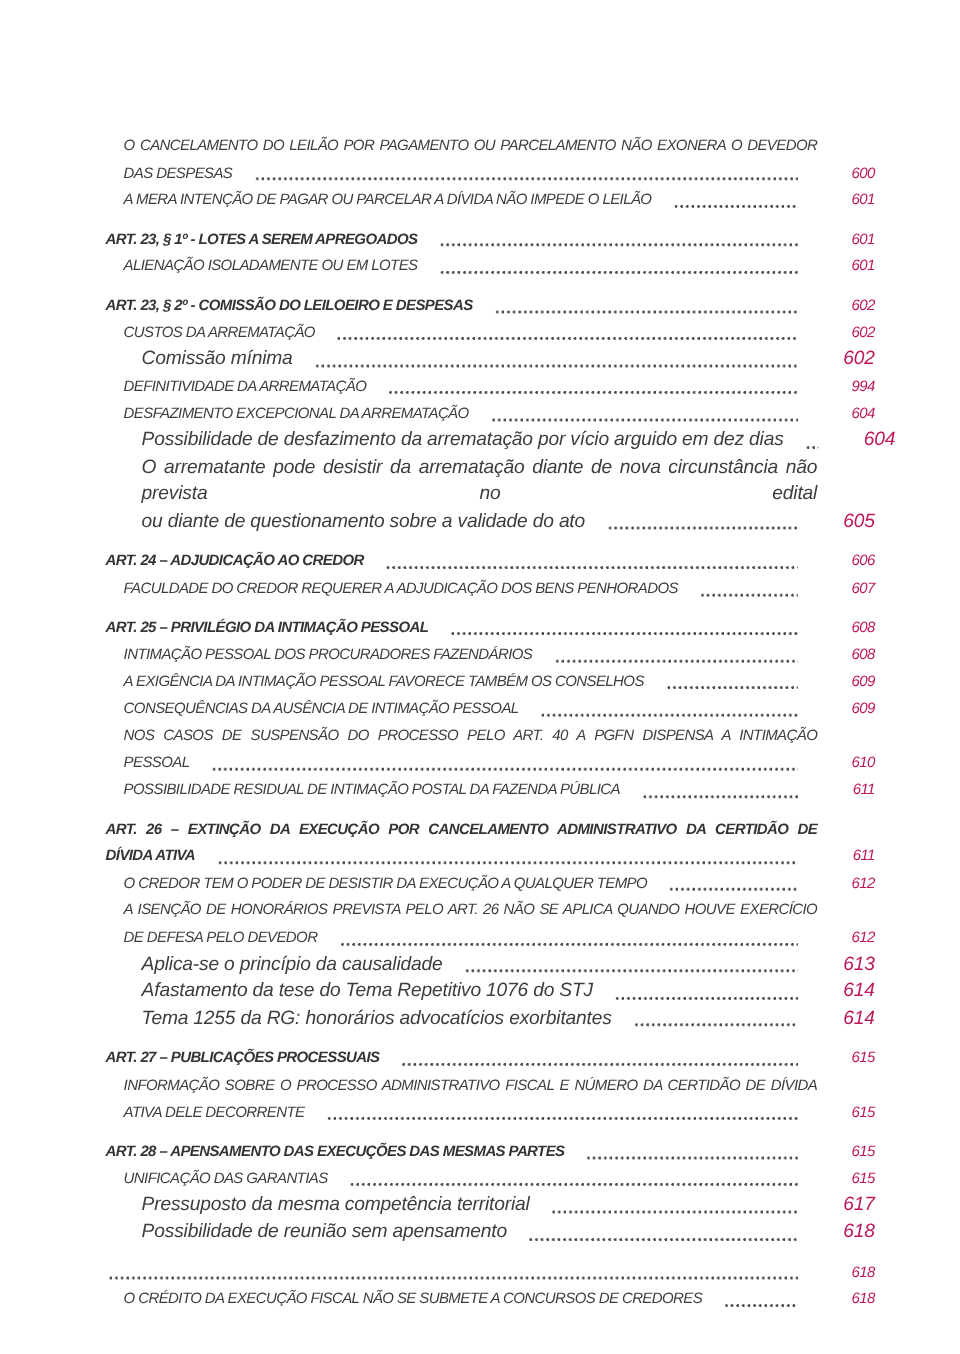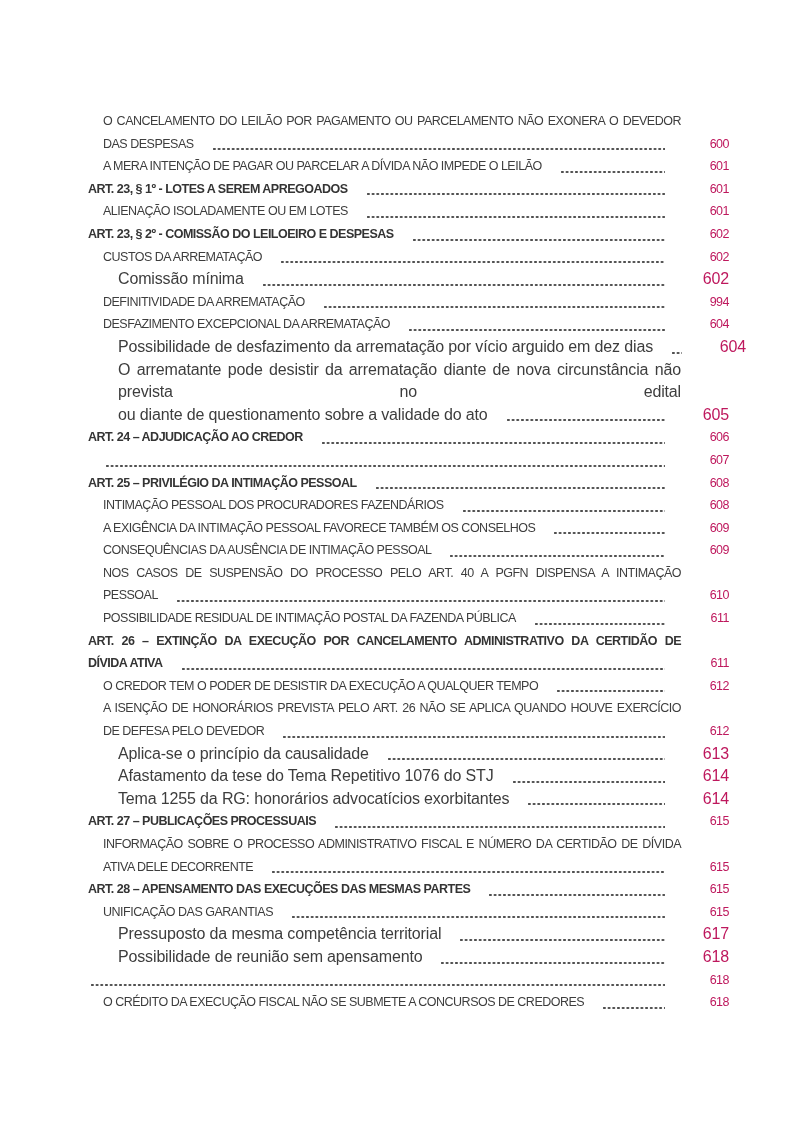--- a/index.html
+++ b/index.html
@@ -21,22 +21,24 @@
     top: 110px;
     width: 641px;
   }
   .entry {
     color: #3d3d3d;
   }
   .entry .line {
     line-height: 22.6px;
     font-size: 12.5px;
     letter-spacing: -0.5px;
+    font-style: italic;
   }
   .entry.lvl0 {
+    margin-top: 10px;
     font-weight: bold;
     color: #343434;
   }
   .entry.lvl1 { padding-left: 15px; }
   .entry.lvl2 { padding-left: 30px; }
   .entry.lvl2 .line {
     font-size: 16px;
     letter-spacing: -0.15px;
   }
   
@@ -161,20 +163,21 @@
       </div>
       <div class="entry lvl0">
         <div class="line last">
           <span class="txt">ART. 24 – ADJUDICAÇÃO AO CREDOR</span>
           <span class="leader"></span>
           <span class="pg">606</span>
         </div>
       </div>
       <div class="entry lvl1">
         <div class="line last">
+          <span class="txt">FACULDADE DO CREDOR REQUERER A ADJUDICAÇÃO DOS BENS PENHORADOS</span>
           <span class="leader"></span>
           <span class="pg">607</span>
         </div>
       </div>
       <div class="entry lvl0">
         <div class="line last">
           <span class="txt">ART. 25 – PRIVILÉGIO DA INTIMAÇÃO PESSOAL</span>
           <span class="leader"></span>
           <span class="pg">608</span>
         </div>

